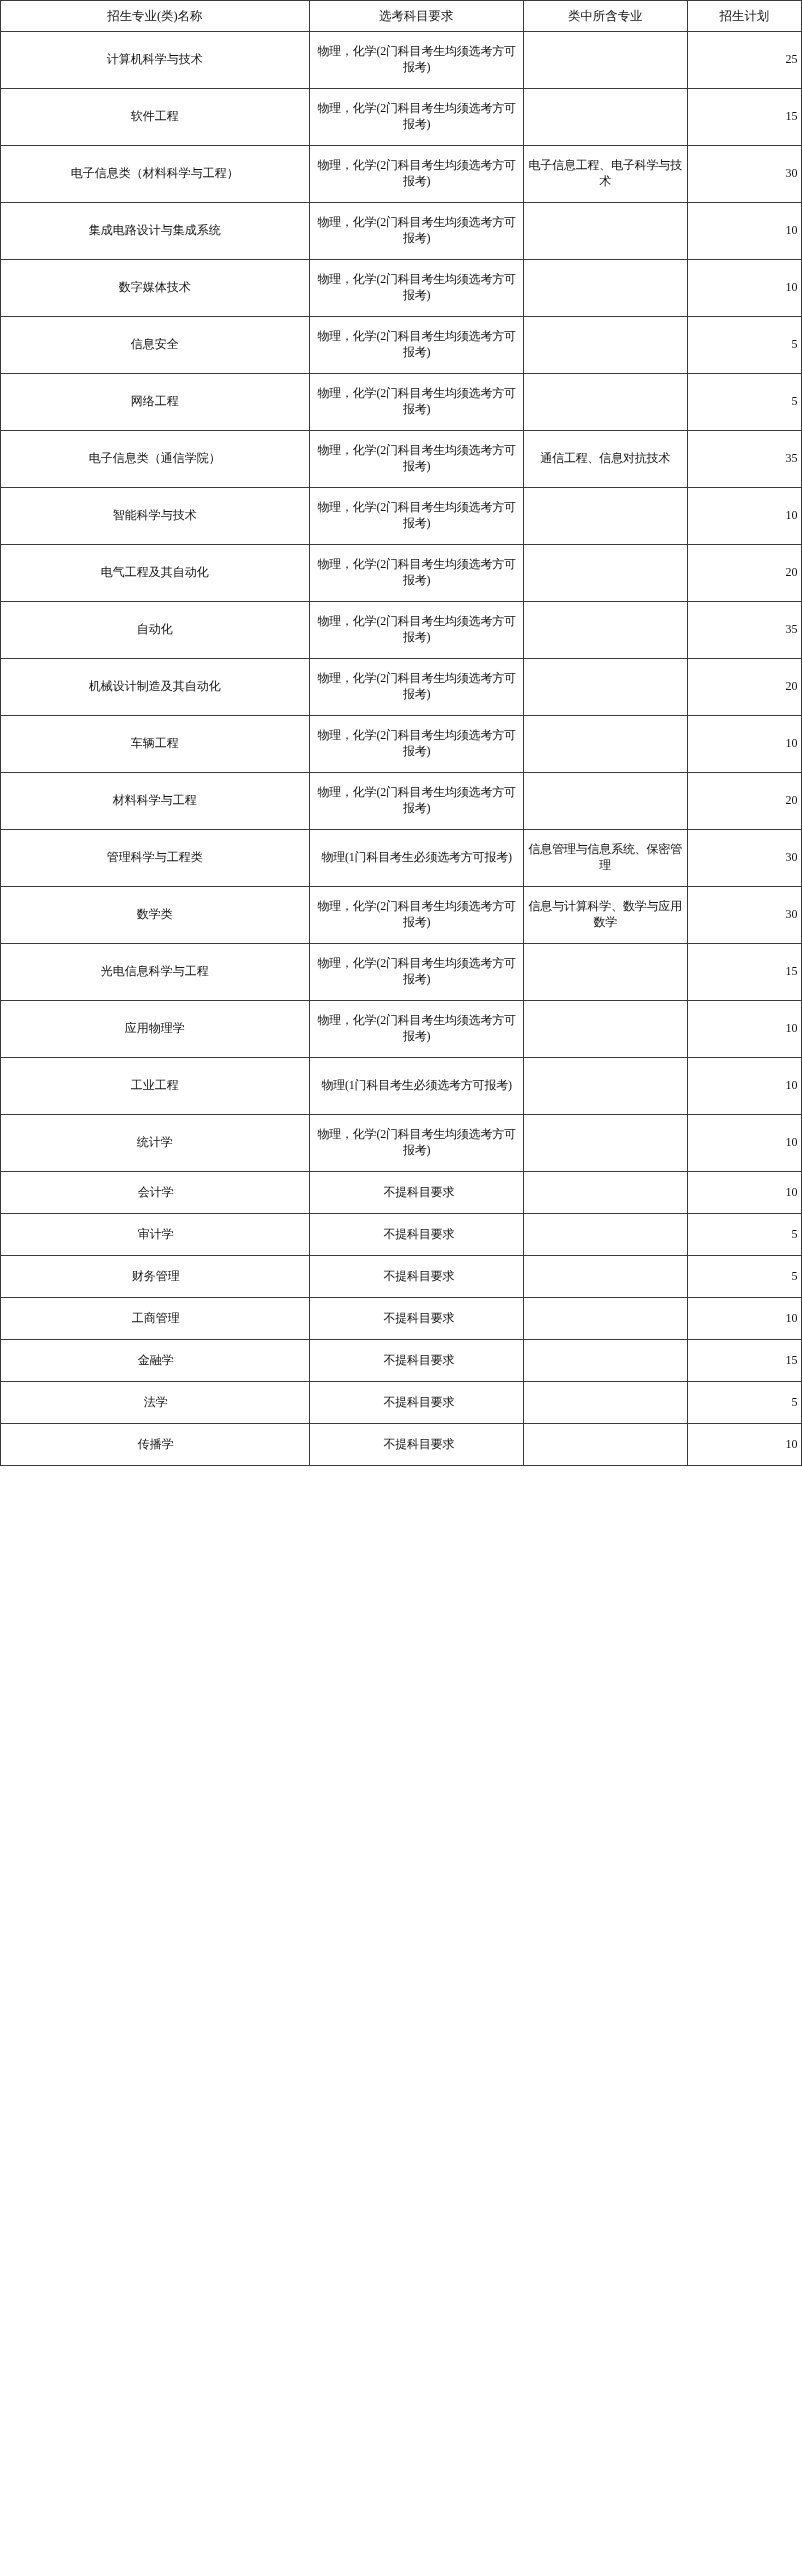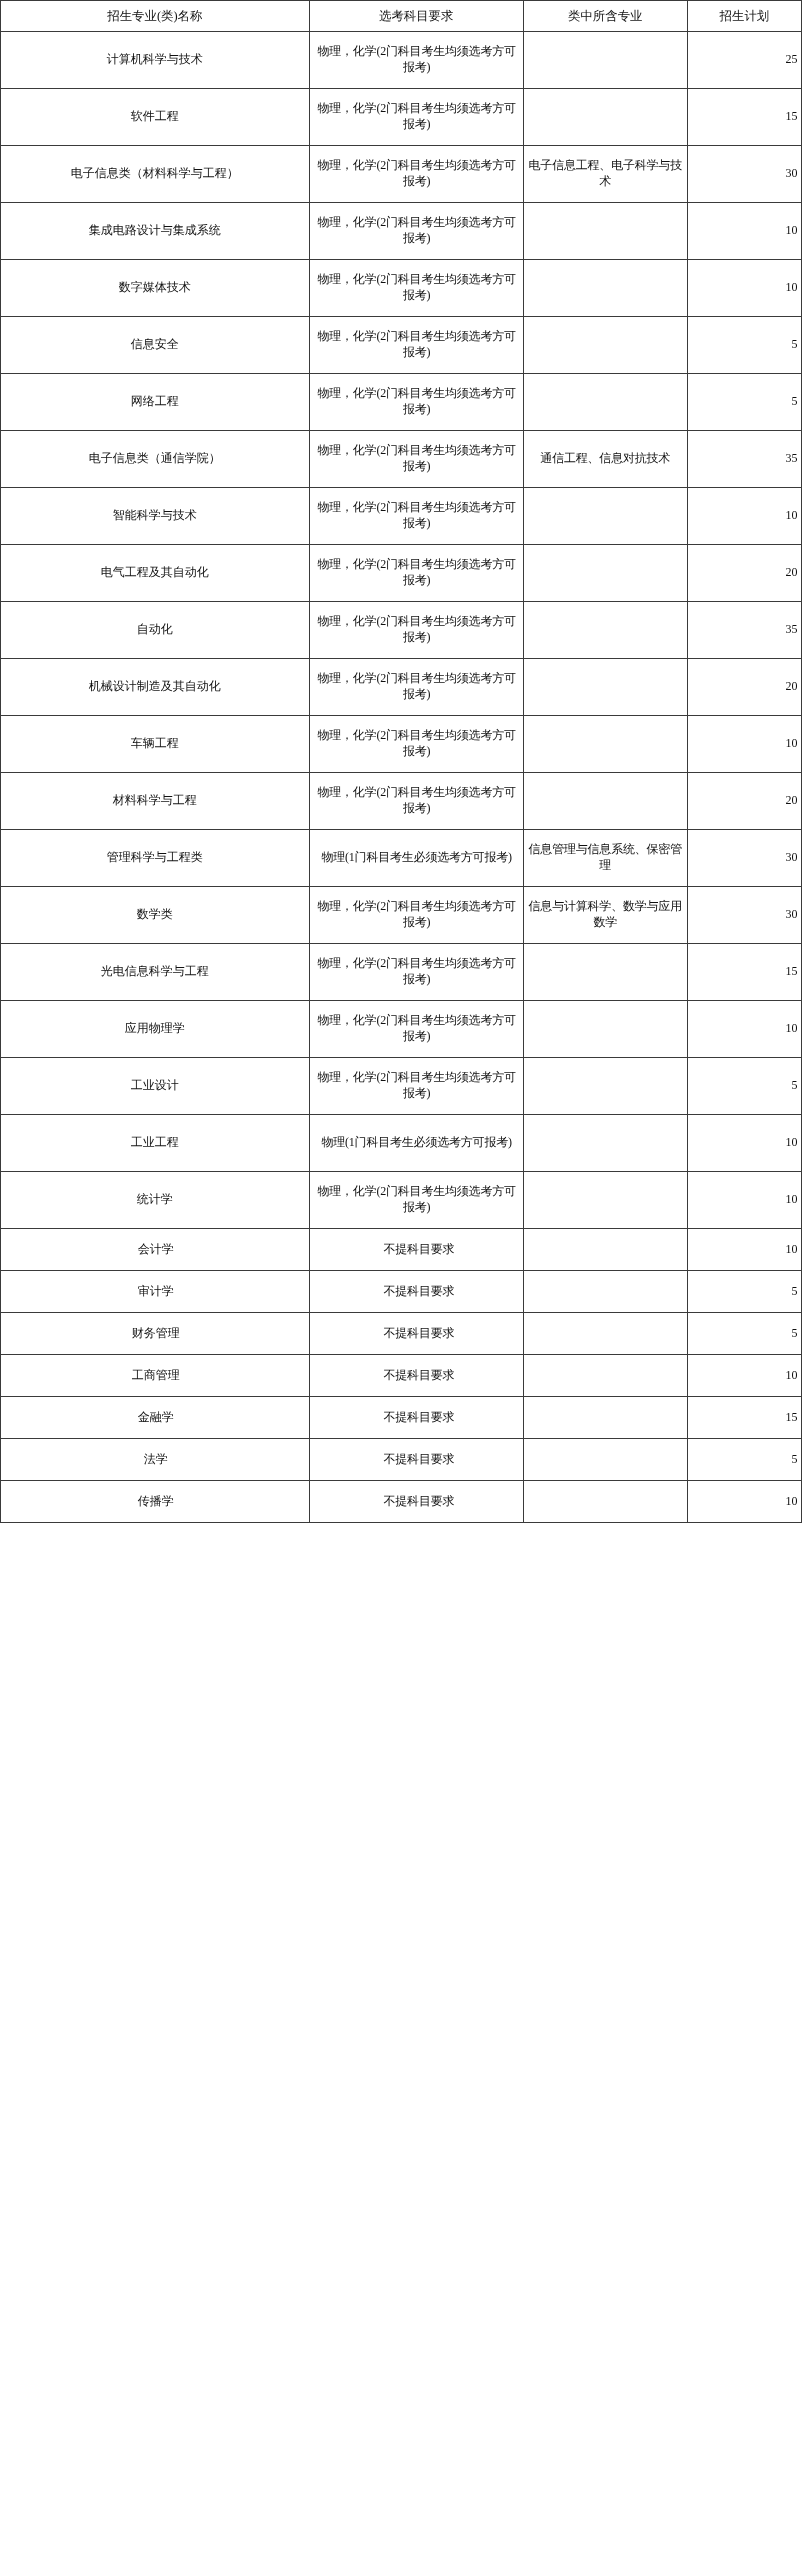--- a/index.html
+++ b/index.html
@@ -185,26 +185,20 @@
         <td class="included"></td>
         <td class="plan">15</td>
       </tr>
       <tr class="r-tall">
         <td class="major"><span>应用物理学</span></td>
         <td class="subject">物理，化学(2门科目考生均须选考方可报考)</td>
         <td class="included"></td>
         <td class="plan">10</td>
       </tr>
       <tr class="r-tall">
-        <td class="major"><span>工业设计</span></td>
-        <td class="subject">物理，化学(2门科目考生均须选考方可报考)</td>
-        <td class="included"></td>
-        <td class="plan">5</td>
-      </tr>
-      <tr class="r-tall">
         <td class="major"><span>工业工程</span></td>
         <td class="subject">物理(1门科目考生必须选考方可报考)</td>
         <td class="included"></td>
         <td class="plan">10</td>
       </tr>
       <tr class="r-tall">
         <td class="major"><span>统计学</span></td>
         <td class="subject">物理，化学(2门科目考生均须选考方可报考)</td>
         <td class="included"></td>
         <td class="plan">10</td>

